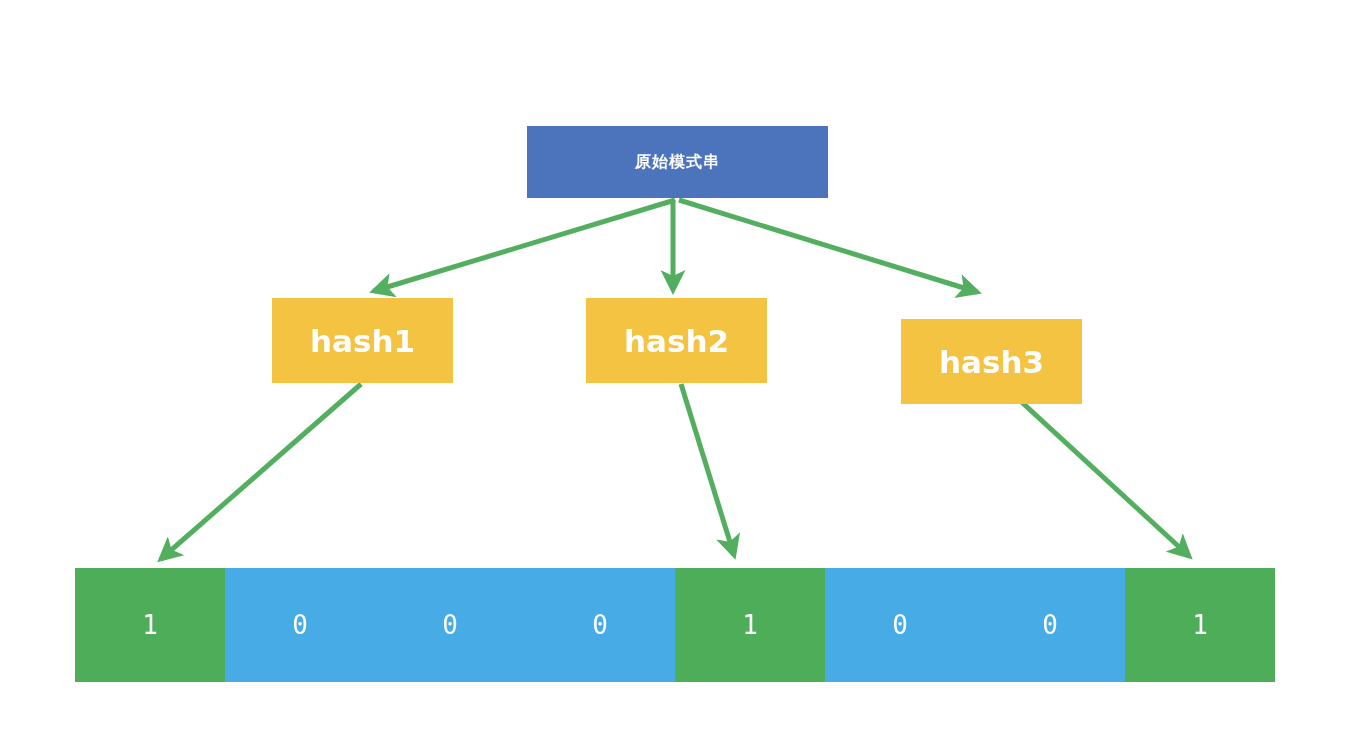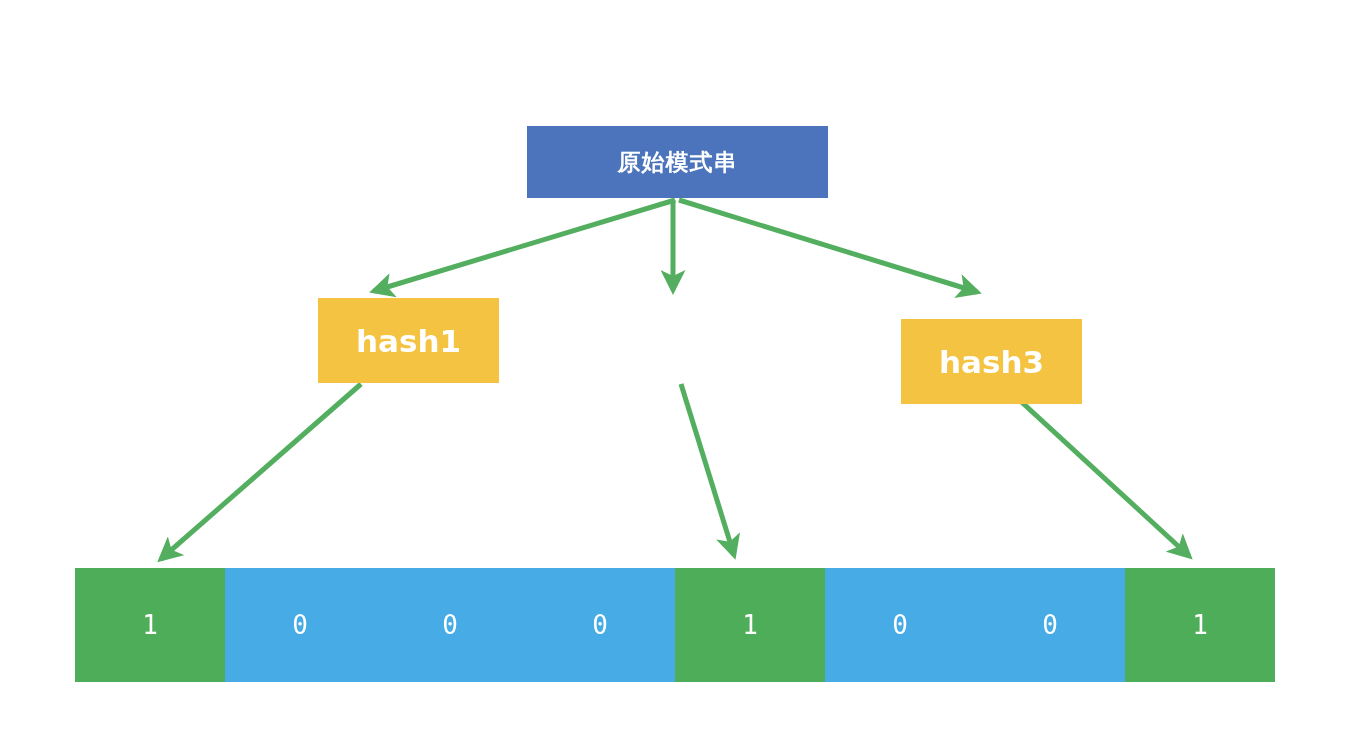--- a/index.html
+++ b/index.html
@@ -33,32 +33,32 @@
     position: absolute;
     display: flex;
     align-items: center;
     justify-content: center;
     color: var(--text, #ffffff);
   }
   .root-box {
     left: 527px; top: 126px;
     width: 301px; height: 72px;
     background: var(--root-box, #4C74BD);
-    font-size: 23px;
+    font-size: 16px;
     font-weight: bold;
     letter-spacing: 1px;
   }
   .hash-box {
     width: 181px; height: 85px;
     top: 298px;
     background: var(--hash-box, #F5C342);
     font-size: 31px;
     font-weight: 600;
   }
-  .hash-box.h1 { left: 272px; margin-left: 46px; }
+  .hash-box.h1 { left: 272px; }
   .hash-box.h2 { left: 586px; }
   .hash-box.h3 { left: 901px; margin-top: 21px; }
   .bit-array {
     position: absolute;
     left: 75px; top: 568px;
     width: 1200px; height: 114px;
     display: flex;
   }
   .cell {
     width: 150px;
@@ -92,20 +92,23 @@
     <line class="arrow" x1="1002" y1="384" x2="1189" y2="556" marker-end="url(#ah)"></line>
   </svg>
 
   <div class="node root-box">
     <span>原始模式串</span>
   </div>
 
   <div class="node hash-box h1">
     <span>hash1</span>
   </div>
+  <div class="node hash-box h2">
+    <span>hash2</span>
+  </div>
   <div class="node hash-box h3">
     <span>hash3</span>
   </div>
 
   <div class="bit-array">
     <div class="cell on">1</div>
     <div class="cell off">0</div>
     <div class="cell off">0</div>
     <div class="cell off">0</div>
     <div class="cell on">1</div>

